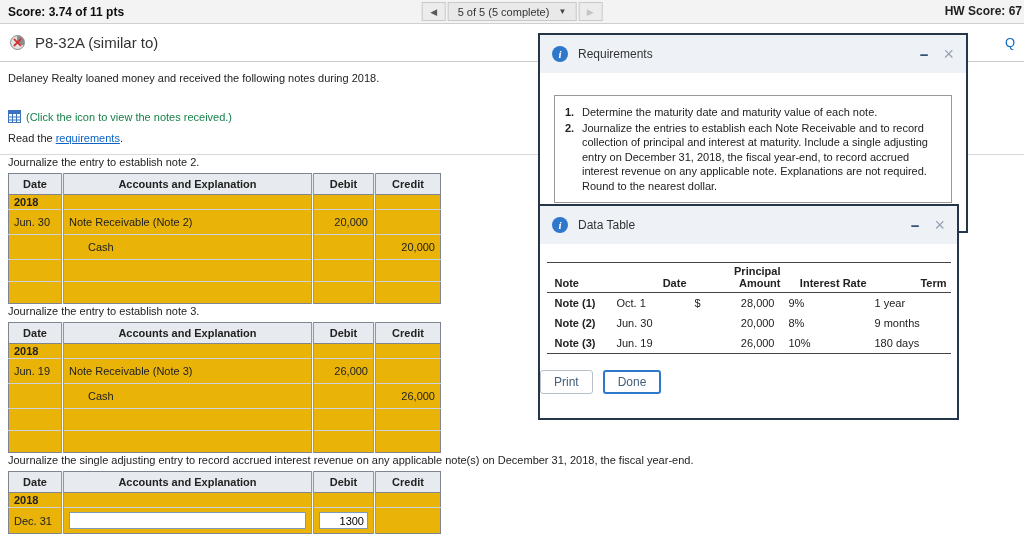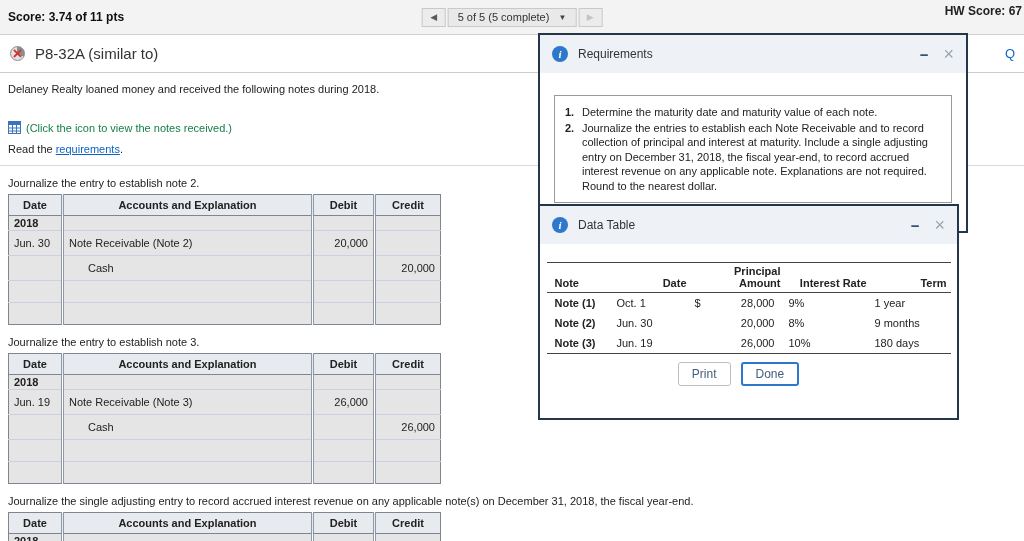--- a/index.html
+++ b/index.html
@@ -4,21 +4,21 @@
 <style>
   * { box-sizing: border-box; }
   html,body { margin:0; padding:0; }
   body {
     position:relative; width:1024px; height:541px; overflow:hidden;
     background:#fff; color:#222;
     font-family:"Liberation Sans","DejaVu Sans",sans-serif; font-size:11px;
   }
 
   
-  .topbar { position:relative; display:flex; align-items:center; height:35px;
+  .topbar { position:relative; display:flex; align-items:center; height:24px;
             background:#f3f3f3; border-bottom:1px solid #cfcfcf; }
   .score { font-weight:bold; font-size:12px; padding-left:8px; color:#0f0f0f; }
   .hw-score { position:absolute; right:2px; top:4px; font-weight:bold; font-size:12px; white-space:nowrap; }
   .nav-center { position:absolute; left:50%; transform:translateX(-50%); display:flex; align-items:center; gap:2px; }
   .nav-btn { height:19px; min-width:24px; display:flex; align-items:center; justify-content:center;
              background:#ececec; border:1px solid #c9c9c9; font-size:9px; color:#5a5a5a; padding:0; }
   .nav-btn.next { color:#c4c4c4; }
   .nav-select { display:flex; align-items:center; gap:9px; height:19px; padding:0 9px;
                 background:#e9e9e9; border:1px solid #c9c9c9; font-size:11px; color:#333; cursor:pointer; }
   .nav-select .caret { font-size:8px; color:#444; }
@@ -34,28 +34,28 @@
   .qhelp { margin-left:auto; font-size:13px; color:#0b69c7; padding-right:1px; }
 
   
   .content { padding:0 8px; }
   .intro-line { margin:10px 0 0 0; }
   .icon-line { margin:26px 0 0 0; display:flex; align-items:center; gap:5px; }
   .read-line { margin:9px 0 0 0; }
   .green-link { color:#17804a; text-decoration:none; cursor:pointer; }
   .blue-link { color:#0b63c5; text-decoration:underline; cursor:pointer; }
   .divider { border:none; border-top:1px solid #d9d9d9; margin:10px 0 0 -8px; width:1024px; }
-  .section-label { margin:11px 0 5px 0; }
+  .section-label { margin:1px 0 5px 0; }
 
   
   .journal { border-collapse:collapse; table-layout:fixed; width:432px; border:1px solid #7e8590; }
   .c-date{width:54px} .c-acct{width:250px} .c-debit{width:62px} .c-credit{width:66px}
   .journal th { background:#e7eaee; font-weight:bold; text-align:center; padding:4px 0;
                 border-bottom:1px solid #7e8590; font-size:11px; }
-  .journal td { background:#e5e5e5; padding:0 5px; border-top:1px solid #cad2e1;
+  .journal td { background:#eab308; padding:0 5px; border-top:1px solid #cad2e1;
                 font-size:11px; white-space:nowrap; overflow:hidden; }
   .journal tbody tr:first-child td { border-top:none; }
   .dsep { border-left:3px double #9099a6; }
   td.year { font-weight:bold; }
   td.num { text-align:right; }
   td.indent { padding-left:24px; }
   .r-year { height:15px; }
   .r-entry { height:25px; }
   .r-blank { height:22px; }
   .r-input { height:26px; }
@@ -84,21 +84,21 @@
   .notes-table th { font-weight:bold; border-top:1px solid #444; border-bottom:1px solid #444;
                     padding:2px 4px 3px 4px; vertical-align:bottom; font-size:11px; text-align:right; }
   .notes-table td { padding:4px 4px; font-size:11px; }
   .w-note{width:66px} .w-date{width:78px} .w-amt{width:94px} .w-rate{width:86px} .w-term{width:80px}
   .notes-table th.w-note, .notes-table td.b-note { text-align:left; padding-left:8px;margin-top:20px; }
   td.b-note { font-weight:bold; }
   td.c-mid { }
   .amt-wrap { display:flex; justify-content:space-between; padding-right:6px; }
   .notes-table tbody tr:last-child td { border-bottom:1px solid #444; }
 
-  .dlg-buttons { display:flex; justify-content:center; gap:10px; margin:8px 20px 0 0; }
+  .dlg-buttons { display:flex; justify-content:flex-start; gap:10px; margin:16px 20px 0 0; }
   .print-btn { background:#fff; border:1px solid #b9bfc6; border-radius:3px; color:#44607c;
                font:inherit; font-size:12px; padding:4px 13px; cursor:pointer; }
   .done-btn { background:#fff; border:2px solid #2e78cc; border-radius:3px; color:#44607c;
               font:inherit; font-size:12px; padding:3px 13px; cursor:pointer; }
 </style>
 </head>
 <body>
 
 <div class="topbar">
   <span class="score">Score: 3.74 of 11 pts</span>

